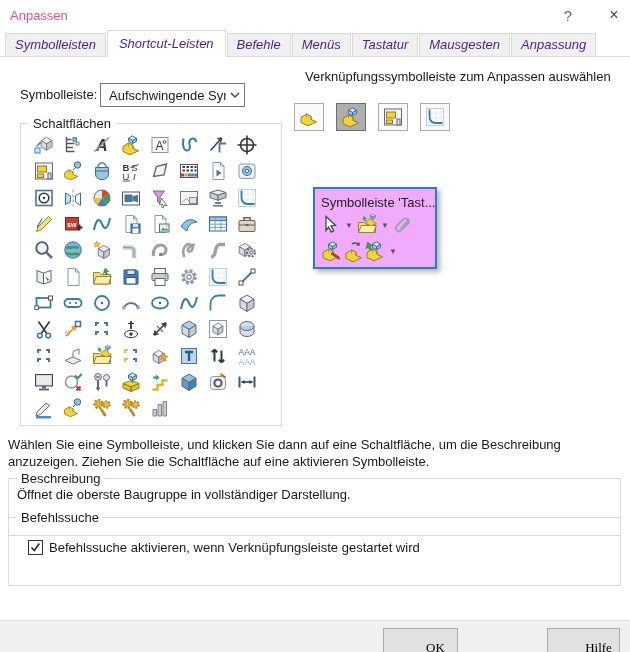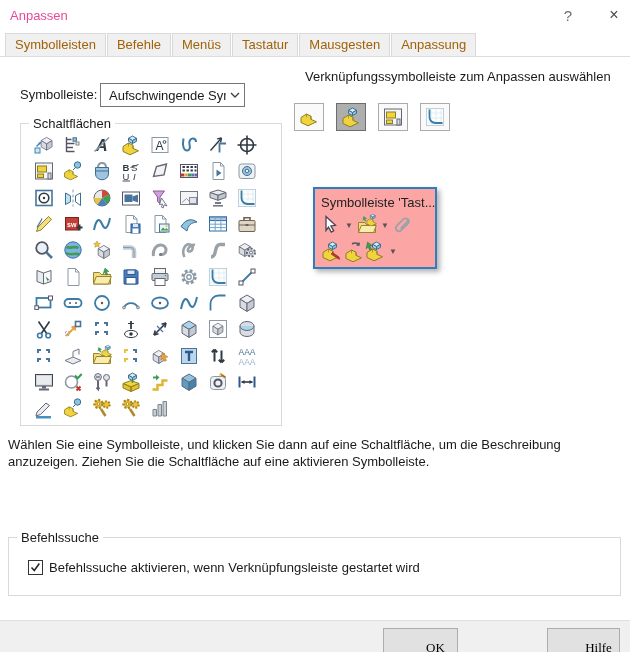--- a/index.html
+++ b/index.html
@@ -7,51 +7,51 @@
     font-family:"Liberation Sans",sans-serif;font-size:13px;color:#1a1a1a;
     box-shadow:0 0 0 1px #c9c9c9;overflow:hidden;}
   
   .titlebar{position:absolute;left:0;top:0;width:100%;height:31px;background:#fff;}
   .title{position:absolute;left:10px;top:8px;color:#ec4899;font-size:13px;}
   .cap-btn{position:absolute;top:2px;width:34px;height:26px;display:flex;align-items:center;justify-content:center;color:#5a5a5a;font-size:15px;cursor:pointer;}
   .cap-help{left:551px;color:#6d6d6d;}
   .cap-close{left:597px;font-size:16px;color:#4a4a4a;}
   
   .tabstrip{position:absolute;left:0;top:32px;width:100%;height:24px;display:flex;align-items:flex-end;padding-left:5px;box-sizing:border-box;}
-  .tab{border:1px solid #d9d9d9;border-bottom:none;background:#f0f0f0;padding:3px 9px 4px;margin-right:1px;color:#a16207;cursor:pointer;white-space:nowrap;}
+  .tab{border:1px solid #d9d9d9;border-bottom:none;background:#f0f0f0;padding:3px 9px 4px;margin-right:1px;color:#4c1d95;cursor:pointer;white-space:nowrap;font-style:italic;}
   .tab.active{background:#fff;padding:5px 11px 5px;position:relative;z-index:3;margin-bottom:-1px;border-bottom:1px solid #fff;}
   .page{position:absolute;left:0;top:56px;width:630px;height:563px;background:#fff;border-top:1px solid #dcdcdc;box-sizing:border-box;}
   
   .lbl{position:absolute;white-space:nowrap;}
   .combo{position:absolute;left:100px;top:26px;width:145px;height:24px;border:1px solid #767676;background:#fff;display:flex;align-items:center;padding-left:8px;box-sizing:border-box;cursor:pointer;}
   .combo .val{flex:1;white-space:nowrap;overflow:hidden;}
   .combo .chev{width:18px;color:#444;}
   
   .picker-label{position:absolute;left:273px;top:12px;width:175px;line-height:16px;margin-left:32px;}
   .picker{position:absolute;left:294px;top:46px;display:flex;gap:12px;}
   .selbtn{width:30px;height:28px;border:1px solid #ababab;background:#fafafa;display:flex;align-items:center;justify-content:center;cursor:pointer;box-sizing:border-box;}
   .selbtn.sel{background:#aeaeae;border-color:#6d6d6d;}
   
   .gbox{position:absolute;border:1px solid #d9d9d9;box-sizing:border-box;}
   .glabel{position:absolute;top:-8px;left:8px;background:#fff;padding:0 4px;white-space:nowrap;}
   
   #icon-grid{position:absolute;left:8px;top:8px;display:grid;grid-template-columns:repeat(8,29px);grid-auto-rows:26.3px;}
   .icell{display:flex;align-items:center;justify-content:center;cursor:pointer;}
   
-  .preview{position:absolute;left:313px;top:130px;width:124px;height:82px;background:#fca5a5;
+  .preview{position:absolute;left:313px;top:130px;width:124px;height:82px;background:#f0abfc;
     border:2px solid #c2410c;box-shadow:3px 3px 5px rgba(0,0,0,.3);box-sizing:border-box;}
   .preview .ptitle{padding:6px 6px 2px;color:#222;white-space:nowrap;overflow:hidden;}
   .prow{display:flex;align-items:center;padding-left:5px;height:26px;}
   .pic{width:22px;height:22px;display:flex;align-items:center;justify-content:center;cursor:pointer;}
   .caret{font-size:8px;color:#555;margin:0 3px;cursor:pointer;}
   
   .hint{position:absolute;left:8px;top:379px;width:612px;line-height:17px;}
   .desc-box{left:8px;top:421px;width:613px;height:58px;}
   .desc-text{position:absolute;left:8px;top:8px;right:8px;}
-  .search-box{left:8px;top:480px;width:613px;height:59px;}
+  .search-box{left:8px;top:460px;width:613px;height:69px;}
   .chkrow{position:absolute;left:19px;top:22px;display:flex;cursor:pointer;}
   .chk{width:13px;height:13px;border:1px solid #333;background:#fff;margin-right:6px;display:flex;align-items:center;justify-content:center;}
   
   .footer{position:absolute;left:0;top:620px;width:630px;height:32px;background:#f0f0f0;border-top:1px solid #dfdfdf;box-sizing:border-box;}
   .btn{position:absolute;top:7px;height:38px;background:#e1e1e1;border:1px solid #adadad;font-size:13px;font-family:Liberation Serif, serif;text-align:center;line-height:21px;cursor:pointer;box-sizing:border-box;padding-left:36px;}
   svg{display:block;}
   svg text{font-family:"Liberation Sans",sans-serif;}
 </style>
 </head>
 <body>
@@ -59,20 +59,21 @@
 <div class="dialog">
 
   <div class="titlebar">
     <span class="title">Anpassen</span>
     <span class="cap-btn cap-help">?</span>
     <span class="cap-btn cap-close">×</span>
   </div>
 
   <div class="tabstrip" id="tabstrip">
       <span class="tab">Symbolleisten</span>
+      <span class="tab active">Shortcut-Leisten</span>
       <span class="tab">Befehle</span>
       <span class="tab">Menüs</span>
       <span class="tab">Tastatur</span>
       <span class="tab">Mausgesten</span>
       <span class="tab">Anpassung</span>
     </div>
 
   <div class="page">
 
     <span class="lbl" style="left:20px;top:30px;">Symbolleiste:</span>
@@ -814,20 +815,24 @@
               <path d="M16.5 4.3v3l-4 2.3v-3z" fill="#8fc3e0" stroke="#39708f"></path>
               <path d="M3.5 2l5 3.8-2.6.4 1.8 3-1.8 1-1.8-3-2 1.6z" fill="#3f9e4f" stroke="#2a6e36" stroke-width=".5"></path>
             </svg>
           </span>
           <span class="caret">▼</span>
         </div>
     </div>
 
     <div class="hint">Wählen Sie eine Symbolleiste, und klicken Sie dann auf eine Schaltfläche, um die Beschreibung anzuzeigen. Ziehen Sie die Schaltfläche auf eine aktivieren Symbolleiste.</div>
 
+    <div class="gbox desc-box">
+      <span class="glabel">Beschreibung</span>
+      <div class="desc-text">Öffnet die oberste Baugruppe in vollständiger Darstellung.</div>
+    </div>
 
     <div class="gbox search-box">
       <span class="glabel">Befehlssuche</span>
       <div class="chkrow">
         <span class="chk" id="chk">
             <svg width="11" height="11" viewBox="0 0 11 11">
               <path d="M1.5 5.5l2.8 3 5-7" fill="none" stroke="#222" stroke-width="1.5"></path>
             </svg>
           </span>
         <span>Befehlssuche aktivieren, wenn Verknüpfungsleiste gestartet wird</span>

